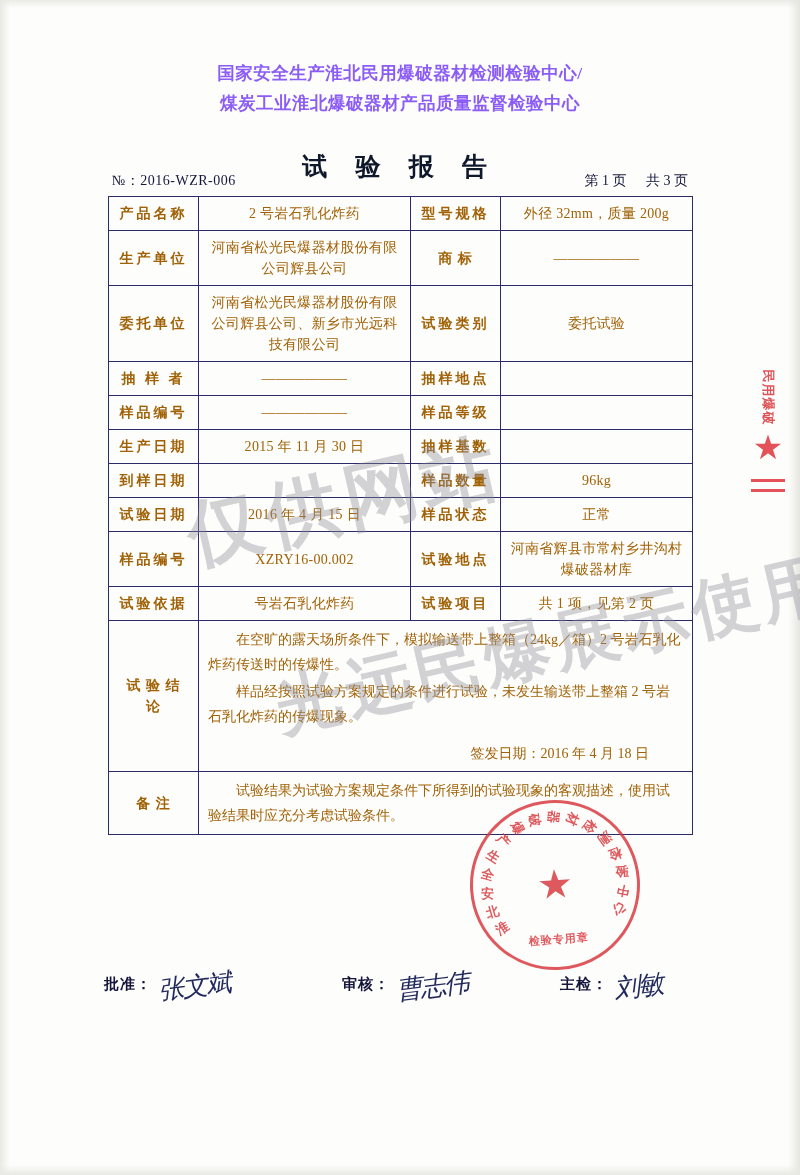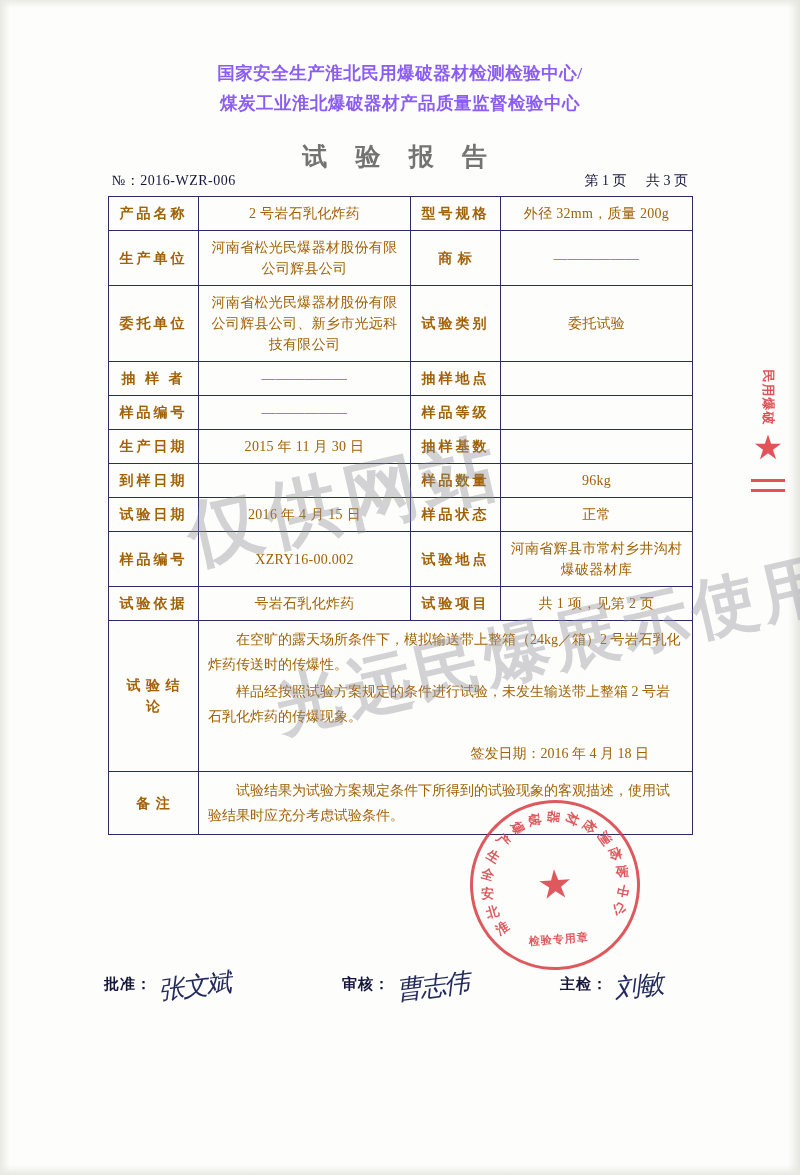--- a/index.html
+++ b/index.html
@@ -26,25 +26,25 @@
     padding-top: 58px;
   }
   .org-line {
     font-size: 17.5px;
     font-weight: bold;
     letter-spacing: 0.5px;
     line-height: 30px;
     color: #8b5cf6;
   }
   .doc-title {
-    margin-top: 22px;
+    margin-top: 32px;
     font-size: 25px;
     font-weight: bold;
     letter-spacing: 11px;
-    color: #737373;
+    color: #0f172a;
   }
   
   .meta-row {
     position: absolute;
     top: 172px;
     left: 112px;
     right: 112px;
     display: flex;
     justify-content: space-between;
     font-size: 14px;

